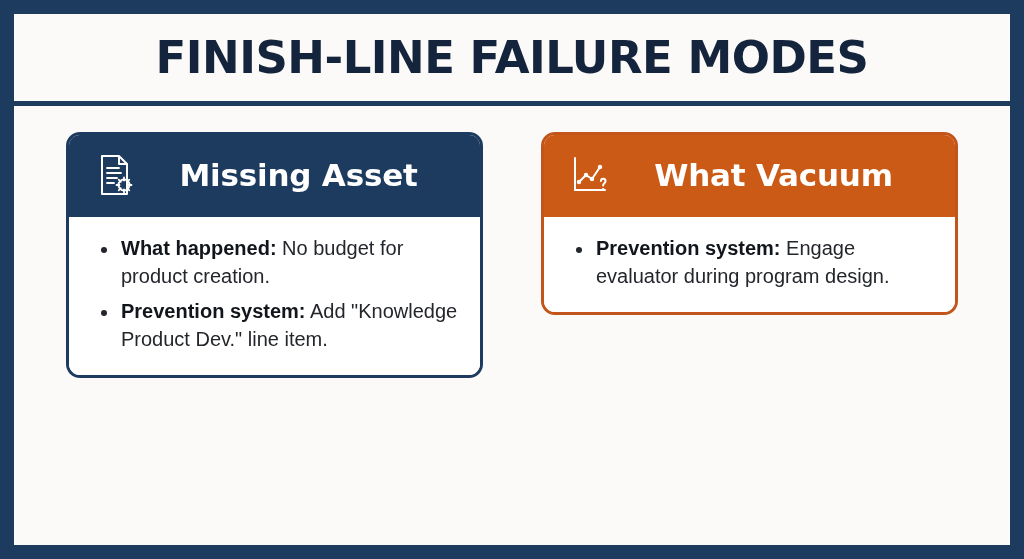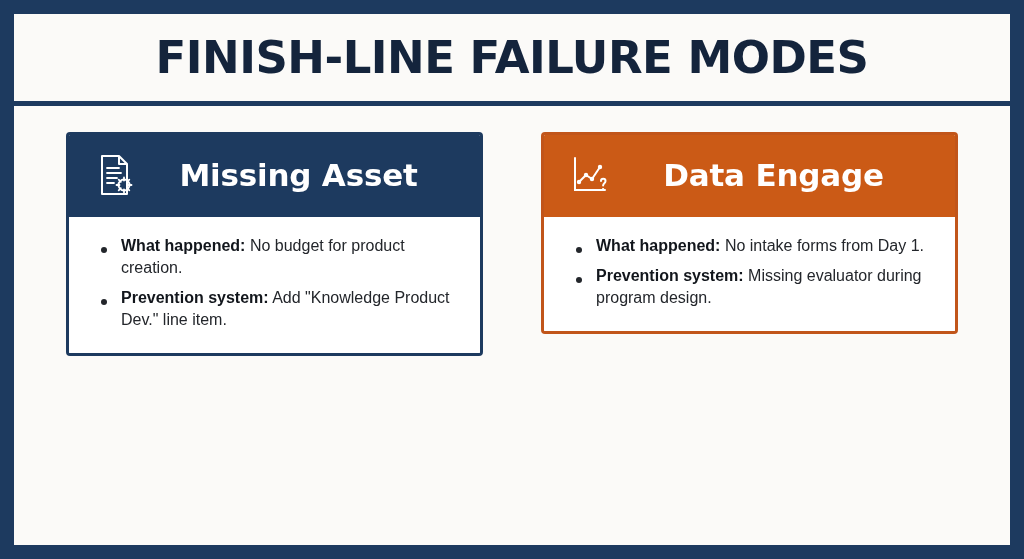--- a/index.html
+++ b/index.html
@@ -55,21 +55,21 @@
     display: flex;
     justify-content: center;
     align-items: flex-start;
     gap: 58px;
     padding: 26px 52px 0 52px;
     box-sizing: border-box;
   }
   .card {
     width: 418px;
     background: #ffffff;
-    border-radius: 4px;
+    border-radius: 14px;
     box-sizing: border-box;
     overflow: hidden;
     display: flex;
     flex-direction: column;
   }
   .card.navy {
     border: 3px solid #1d3a5f;
   }
   .card.orange {
     border: 3px solid #c1551a;
@@ -106,21 +106,21 @@
     padding: 18px 22px 22px 22px;
     background: #ffffff;
   }
   ul.points {
     margin: 0;
     padding: 0 0 0 26px;
     list-style: none;
   }
   ul.points li {
     position: relative;
-    font-size: 16px;
+    font-size: 20px;
     line-height: 1.38;
     color: #23262b;
     margin-bottom: 8px;
     padding-left: 4px;
   }
   ul.points li:last-child { margin-bottom: 0; }
   ul.points li::before {
     content: "";
     position: absolute;
     left: -16px;
@@ -175,25 +175,24 @@
               <path d="M7 6 V38 H37" stroke-linecap="round"></path>
               <path d="M11 30 l7 -7 l6 4 l8 -12" stroke-linecap="round" stroke-linejoin="round"></path>
               <circle cx="11" cy="30" r="2.2" fill="#ffffff" stroke="none"></circle>
               <circle cx="18" cy="23" r="2.2" fill="#ffffff" stroke="none"></circle>
               <circle cx="24" cy="27" r="2.2" fill="#ffffff" stroke="none"></circle>
               <circle cx="32" cy="15" r="2.2" fill="#ffffff" stroke="none"></circle>
               <path d="M33 29 c0 -3 4.5 -3 4.5 0 c0 2.2 -2.4 2.2 -2.4 4.6" stroke-width="2" stroke-linecap="round"></path>
               <circle cx="35.1" cy="37.2" r="1.2" fill="#ffffff" stroke="none"></circle>
             </svg>
           </span>
-          <h2>Data Engage</h2>
+          <h2>What Vacuum</h2>
         </div>
         <div class="card-body">
           <ul class="points">
-            <li><span class="lbl">What happened:</span><span> No intake forms from Day 1.</span></li>
-            <li><span class="lbl">Prevention system:</span><span> Missing evaluator during program design.</span></li>
+            <li><span class="lbl">Prevention system:</span><span> Engage evaluator during program design.</span></li>
           </ul>
         </div>
       </div>
 
     </div>
   </div>
 </div>
 
 </body></html>

